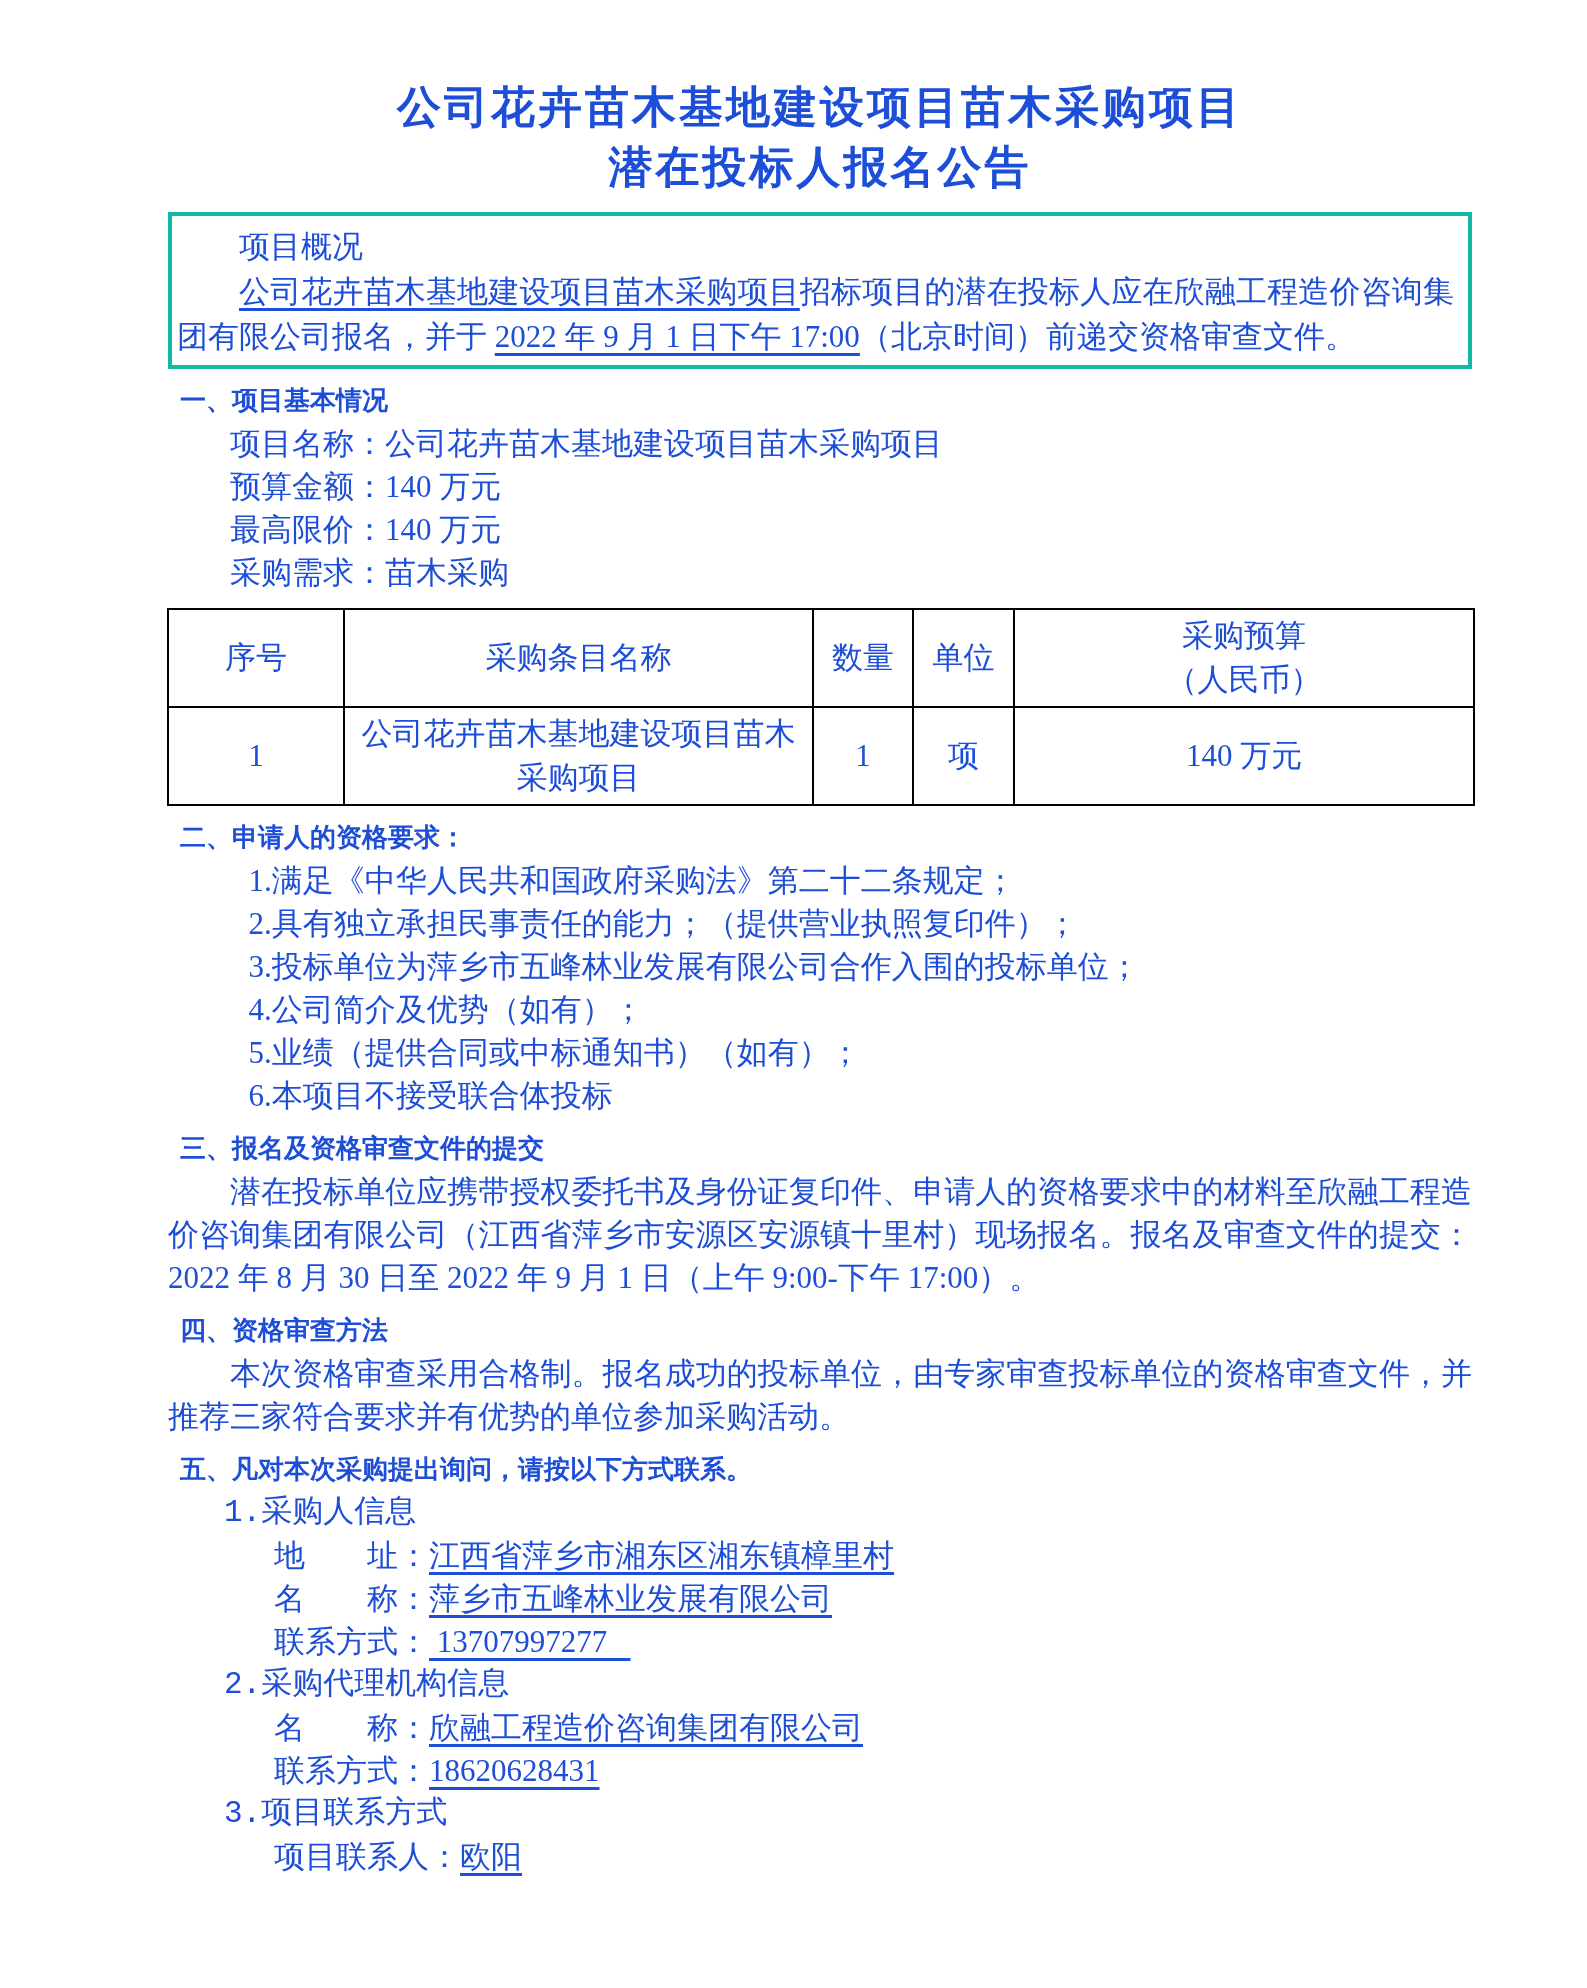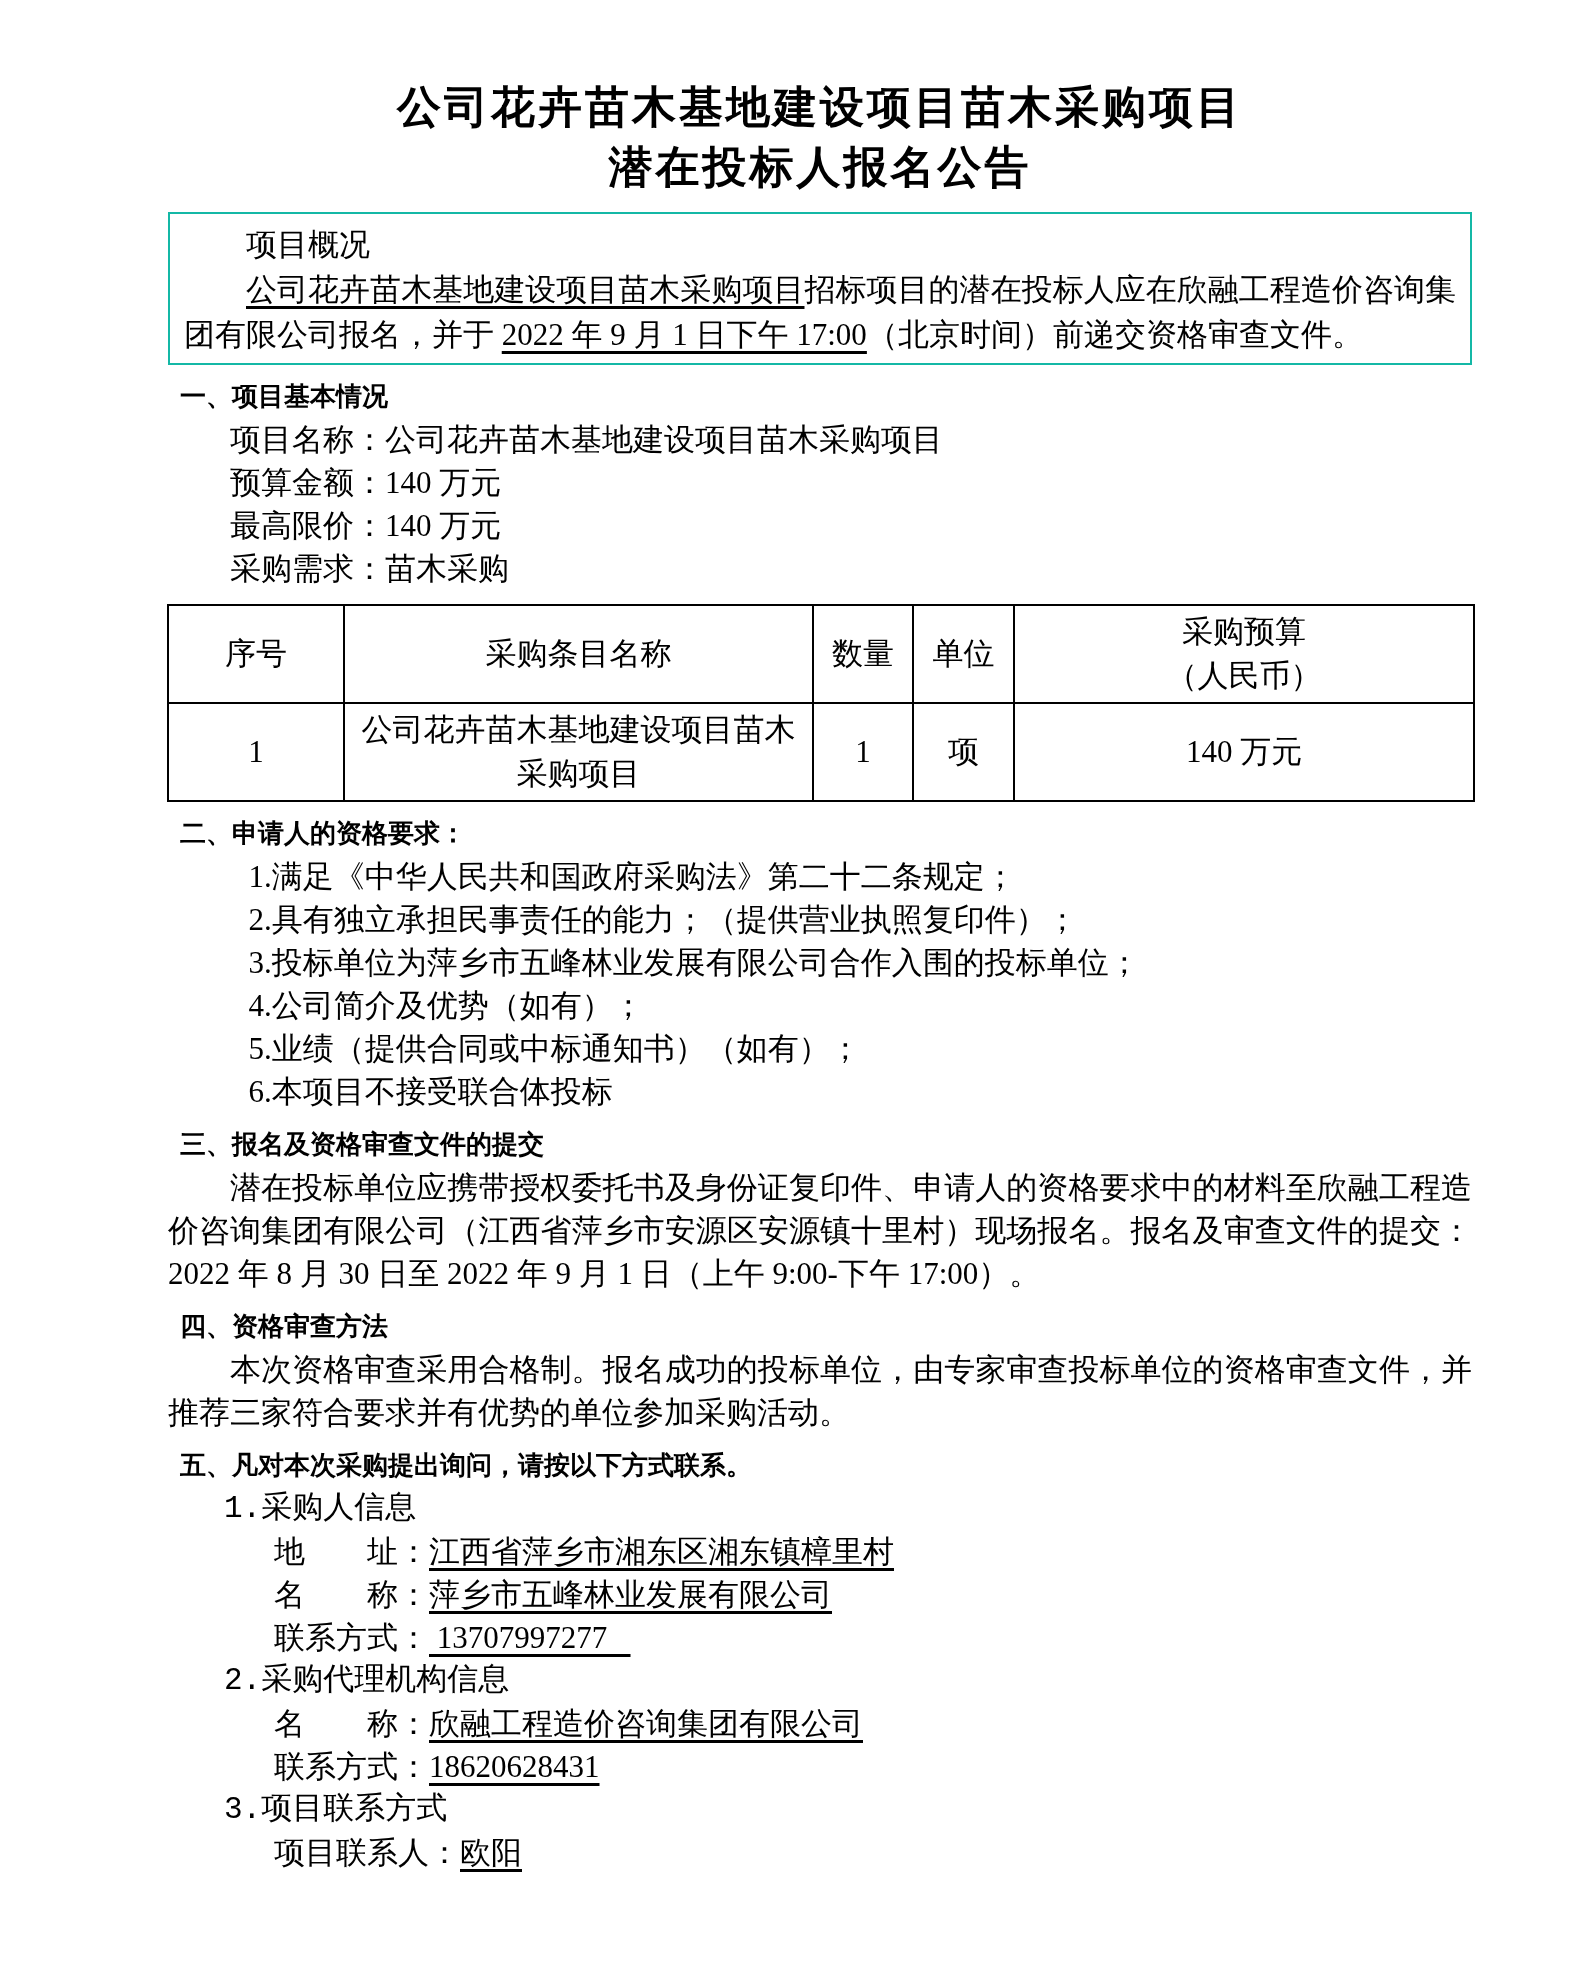--- a/index.html
+++ b/index.html
@@ -2,39 +2,39 @@
 <html><head>
 <meta charset="utf-8">
 <style>
   html, body { margin: 0; padding: 0; background: #ffffff; }
   .page {
     position: relative;
     width: 1587px;
     height: 1988px;
     margin: 0 auto;
     background: #ffffff;
-    color: #000000;
+    color: #1d4ed8;
     font-family: "Liberation Serif", "DejaVu Serif", serif;
     font-size: 31px;
     line-height: 43px;
     box-sizing: border-box;
     padding: 78px 115px 0 168px;
     overflow: hidden;
   }
   .doc-title {
     text-align: center;
     font-weight: bold;
     font-size: 44px;
     line-height: 60px;
     letter-spacing: 3px;
   }
   .overview-box {
-    border: 2px solid #14b8a6;
+    border: 4px solid #14b8a6;
     margin-top: 14px;
-    padding: 8px 14px 6px 14px;
+    padding: 8px 14px 6px 5px;
     line-height: 45px;
   }
   .indent2 { text-indent: 2em; }
   .just { text-align: justify; }
   p { margin: 0; }
   .sec-heading {
     font-family: "Liberation Sans", "DejaVu Sans", sans-serif;
     font-weight: bold;
     margin-left: 12px;
     margin-top: 10px;

